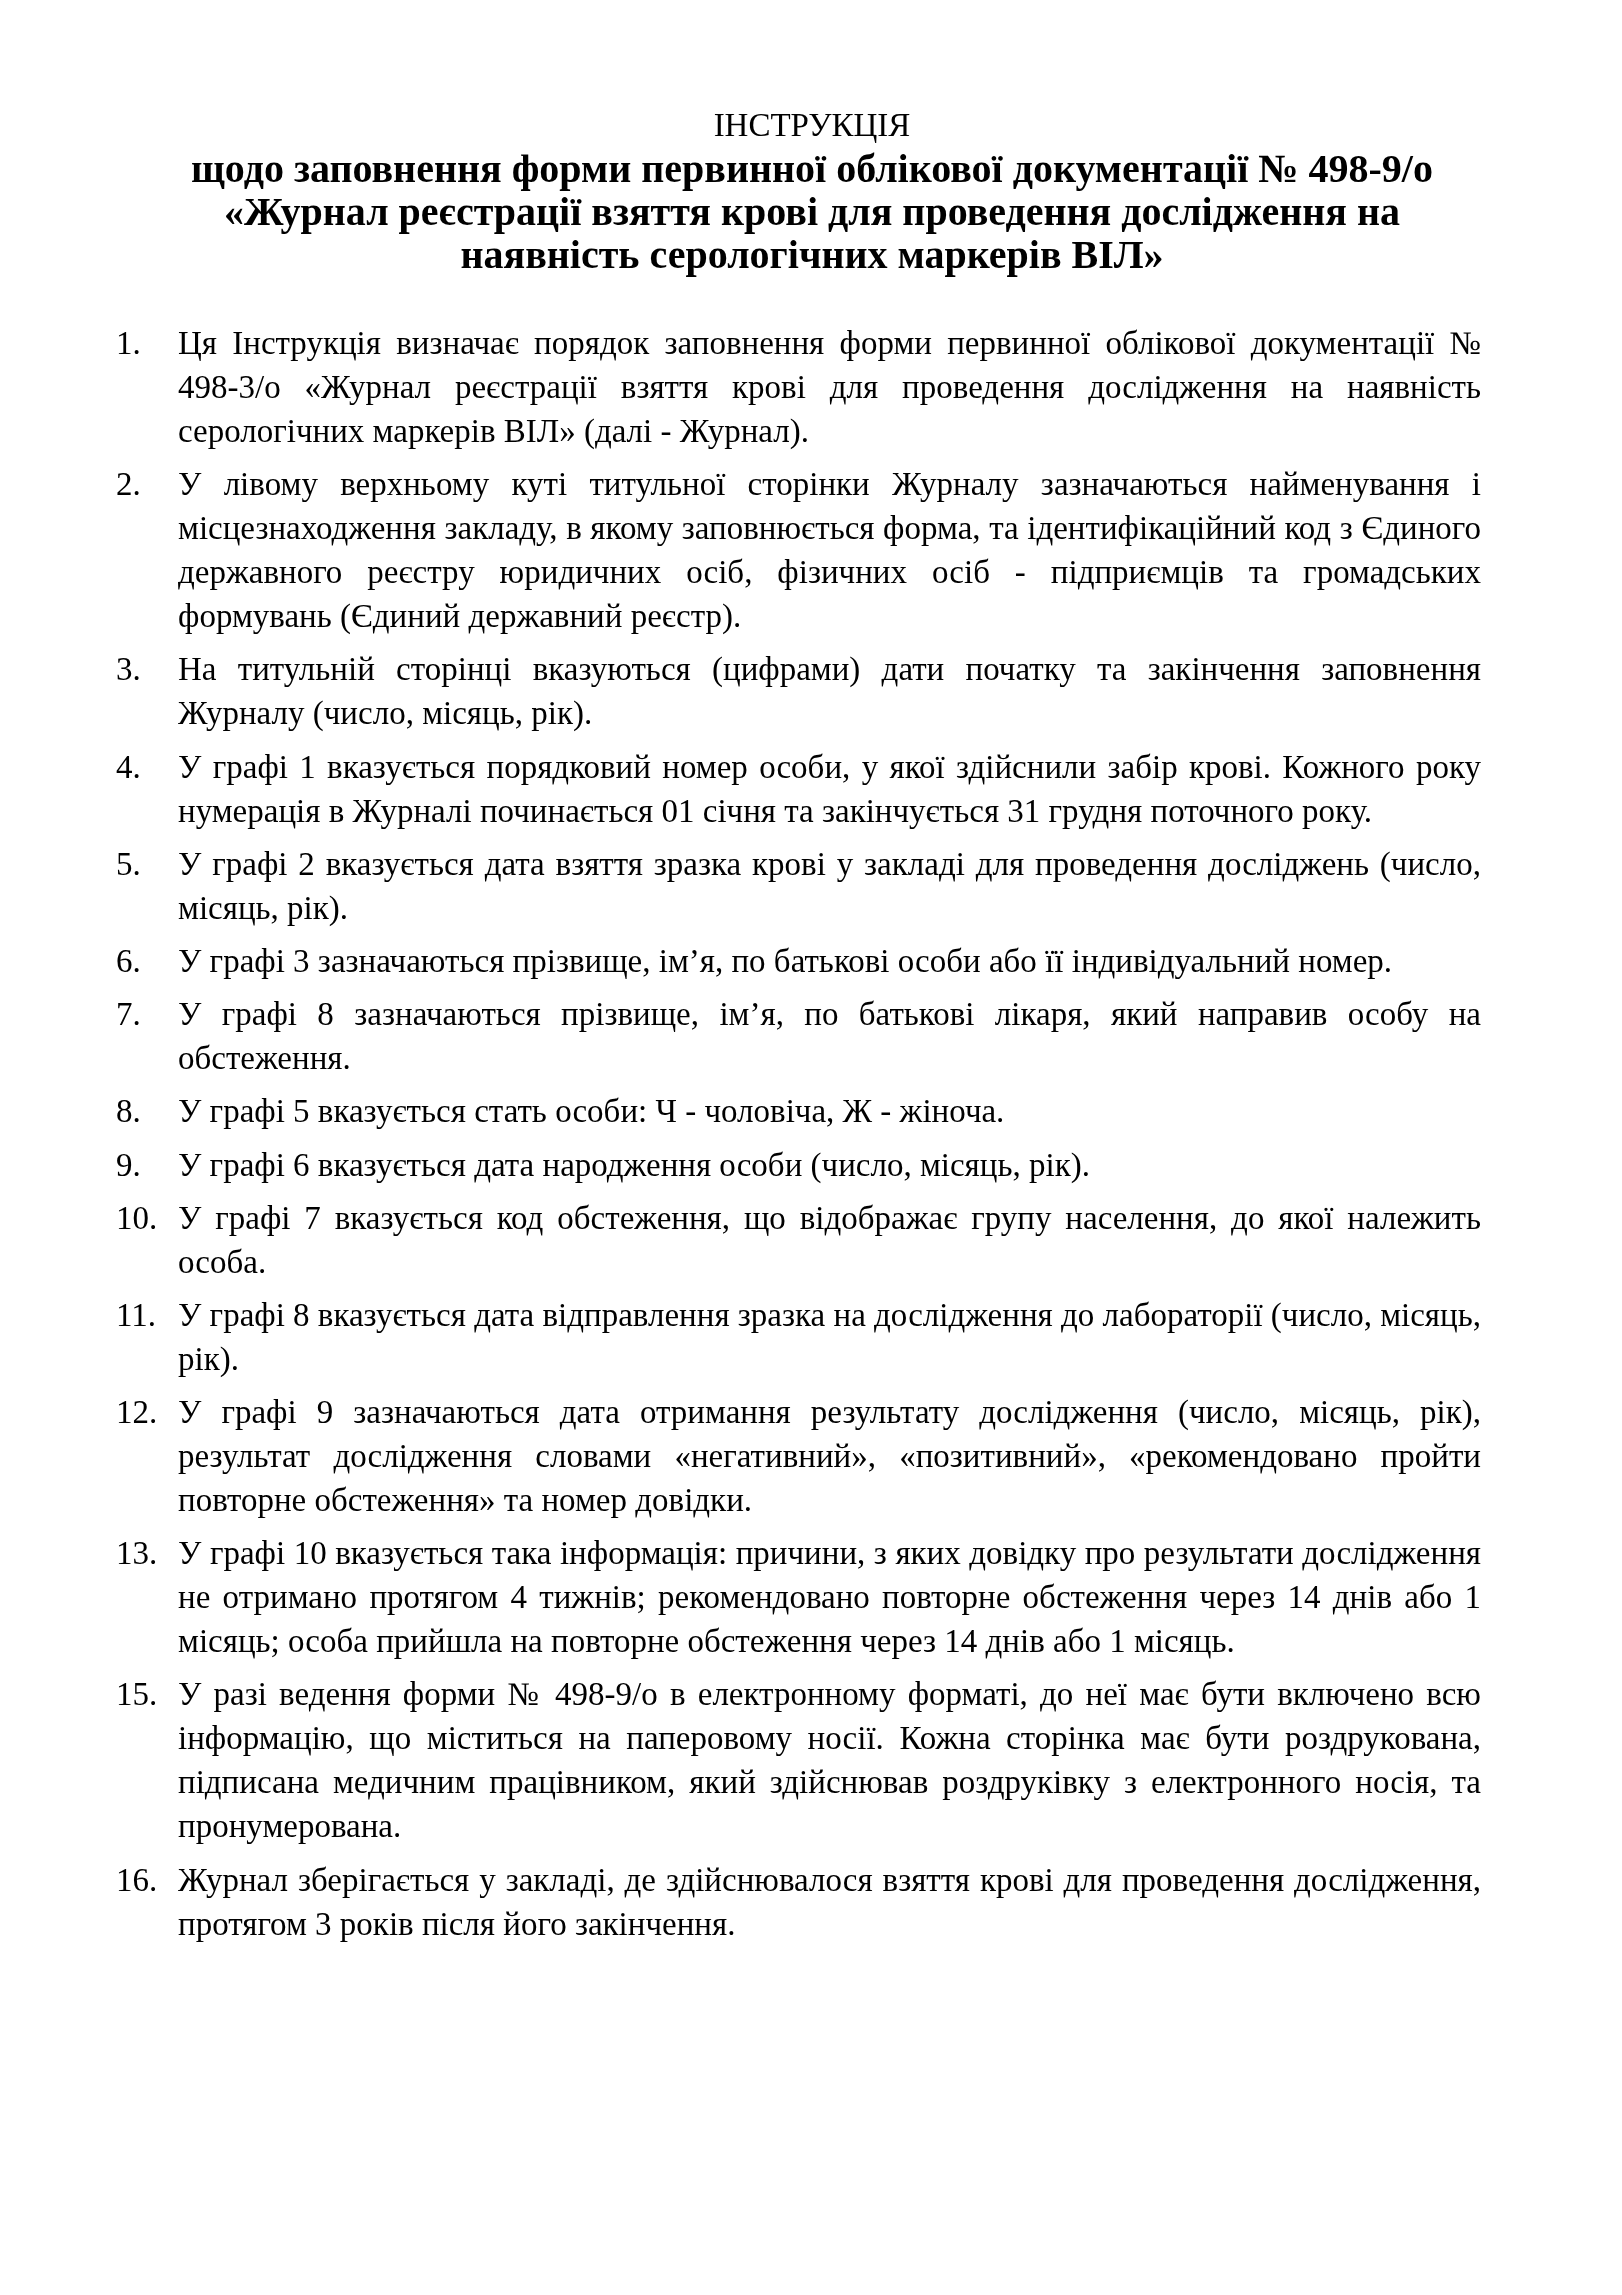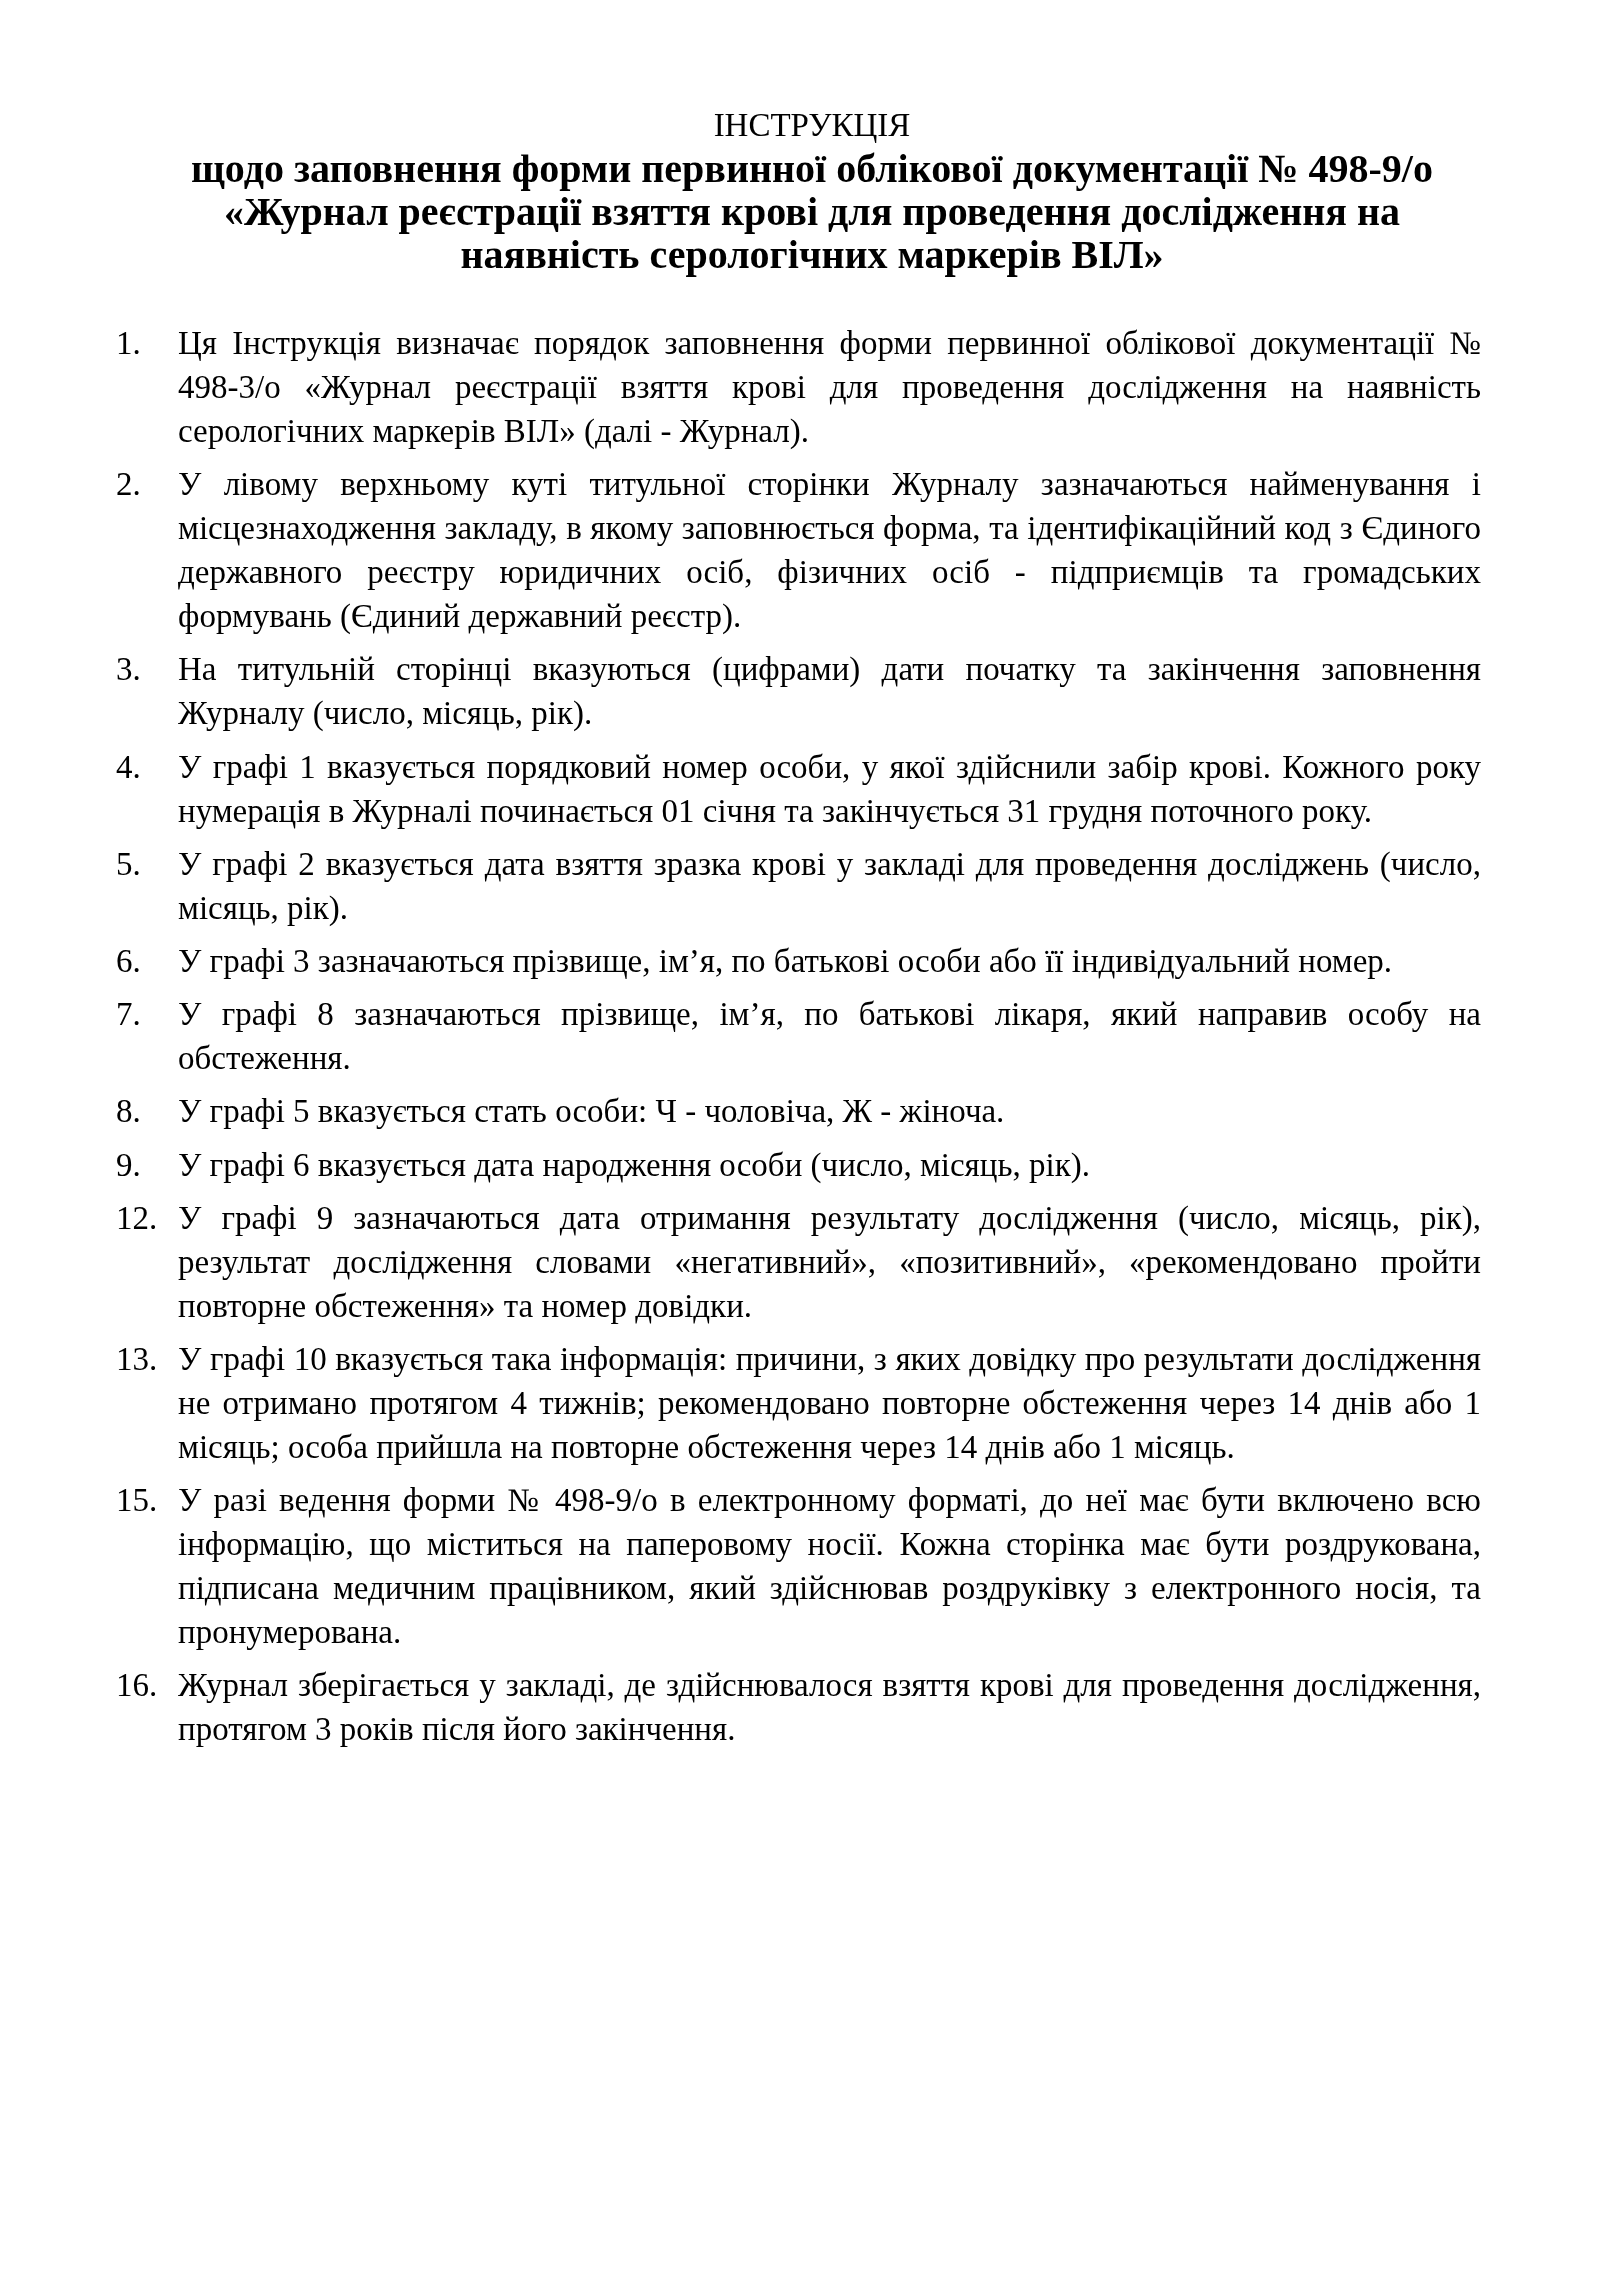--- a/index.html
+++ b/index.html
@@ -54,20 +54,28 @@
     </li>
   <li class="item">
       <span class="num">8.</span>
       <span class="txt">У графі 5 вказується стать особи: Ч - чоловіча, Ж - жіноча.</span>
     </li>
   <li class="item">
       <span class="num">9.</span>
       <span class="txt">У графі 6 вказується дата народження особи (число, місяць, рік).</span>
     </li>
   <li class="item">
+      <span class="num">10.</span>
+      <span class="txt">У графі 7 вказується код обстеження, що відображає групу населення, до якої належить особа.</span>
+    </li>
+  <li class="item">
+      <span class="num">11.</span>
+      <span class="txt">У графі 8 вказується дата відправлення зразка на дослідження до лабораторії (число, місяць, рік).</span>
+    </li>
+  <li class="item">
       <span class="num">12.</span>
       <span class="txt">У графі 9 зазначаються дата отримання результату дослідження (число, місяць, рік), результат дослідження словами «негативний», «позитивний», «рекомендовано пройти повторне обстеження» та номер довідки.</span>
     </li>
   <li class="item">
       <span class="num">13.</span>
       <span class="txt">У графі 10 вказується така інформація: причини, з яких довідку про результати дослідження не отримано протягом 4 тижнів; рекомендовано повторне обстеження через 14 днів або 1 місяць; особа прийшла на повторне обстеження через 14 днів або 1 місяць.</span>
     </li>
   <li class="item">
       <span class="num">15.</span>
       <span class="txt">У разі ведення форми № 498-9/о в електронному форматі, до неї має бути включено всю інформацію, що міститься на паперовому носії. Кожна сторінка має бути роздрукована, підписана медичним працівником, який здійснював роздруківку з електронного носія, та пронумерована.</span>

